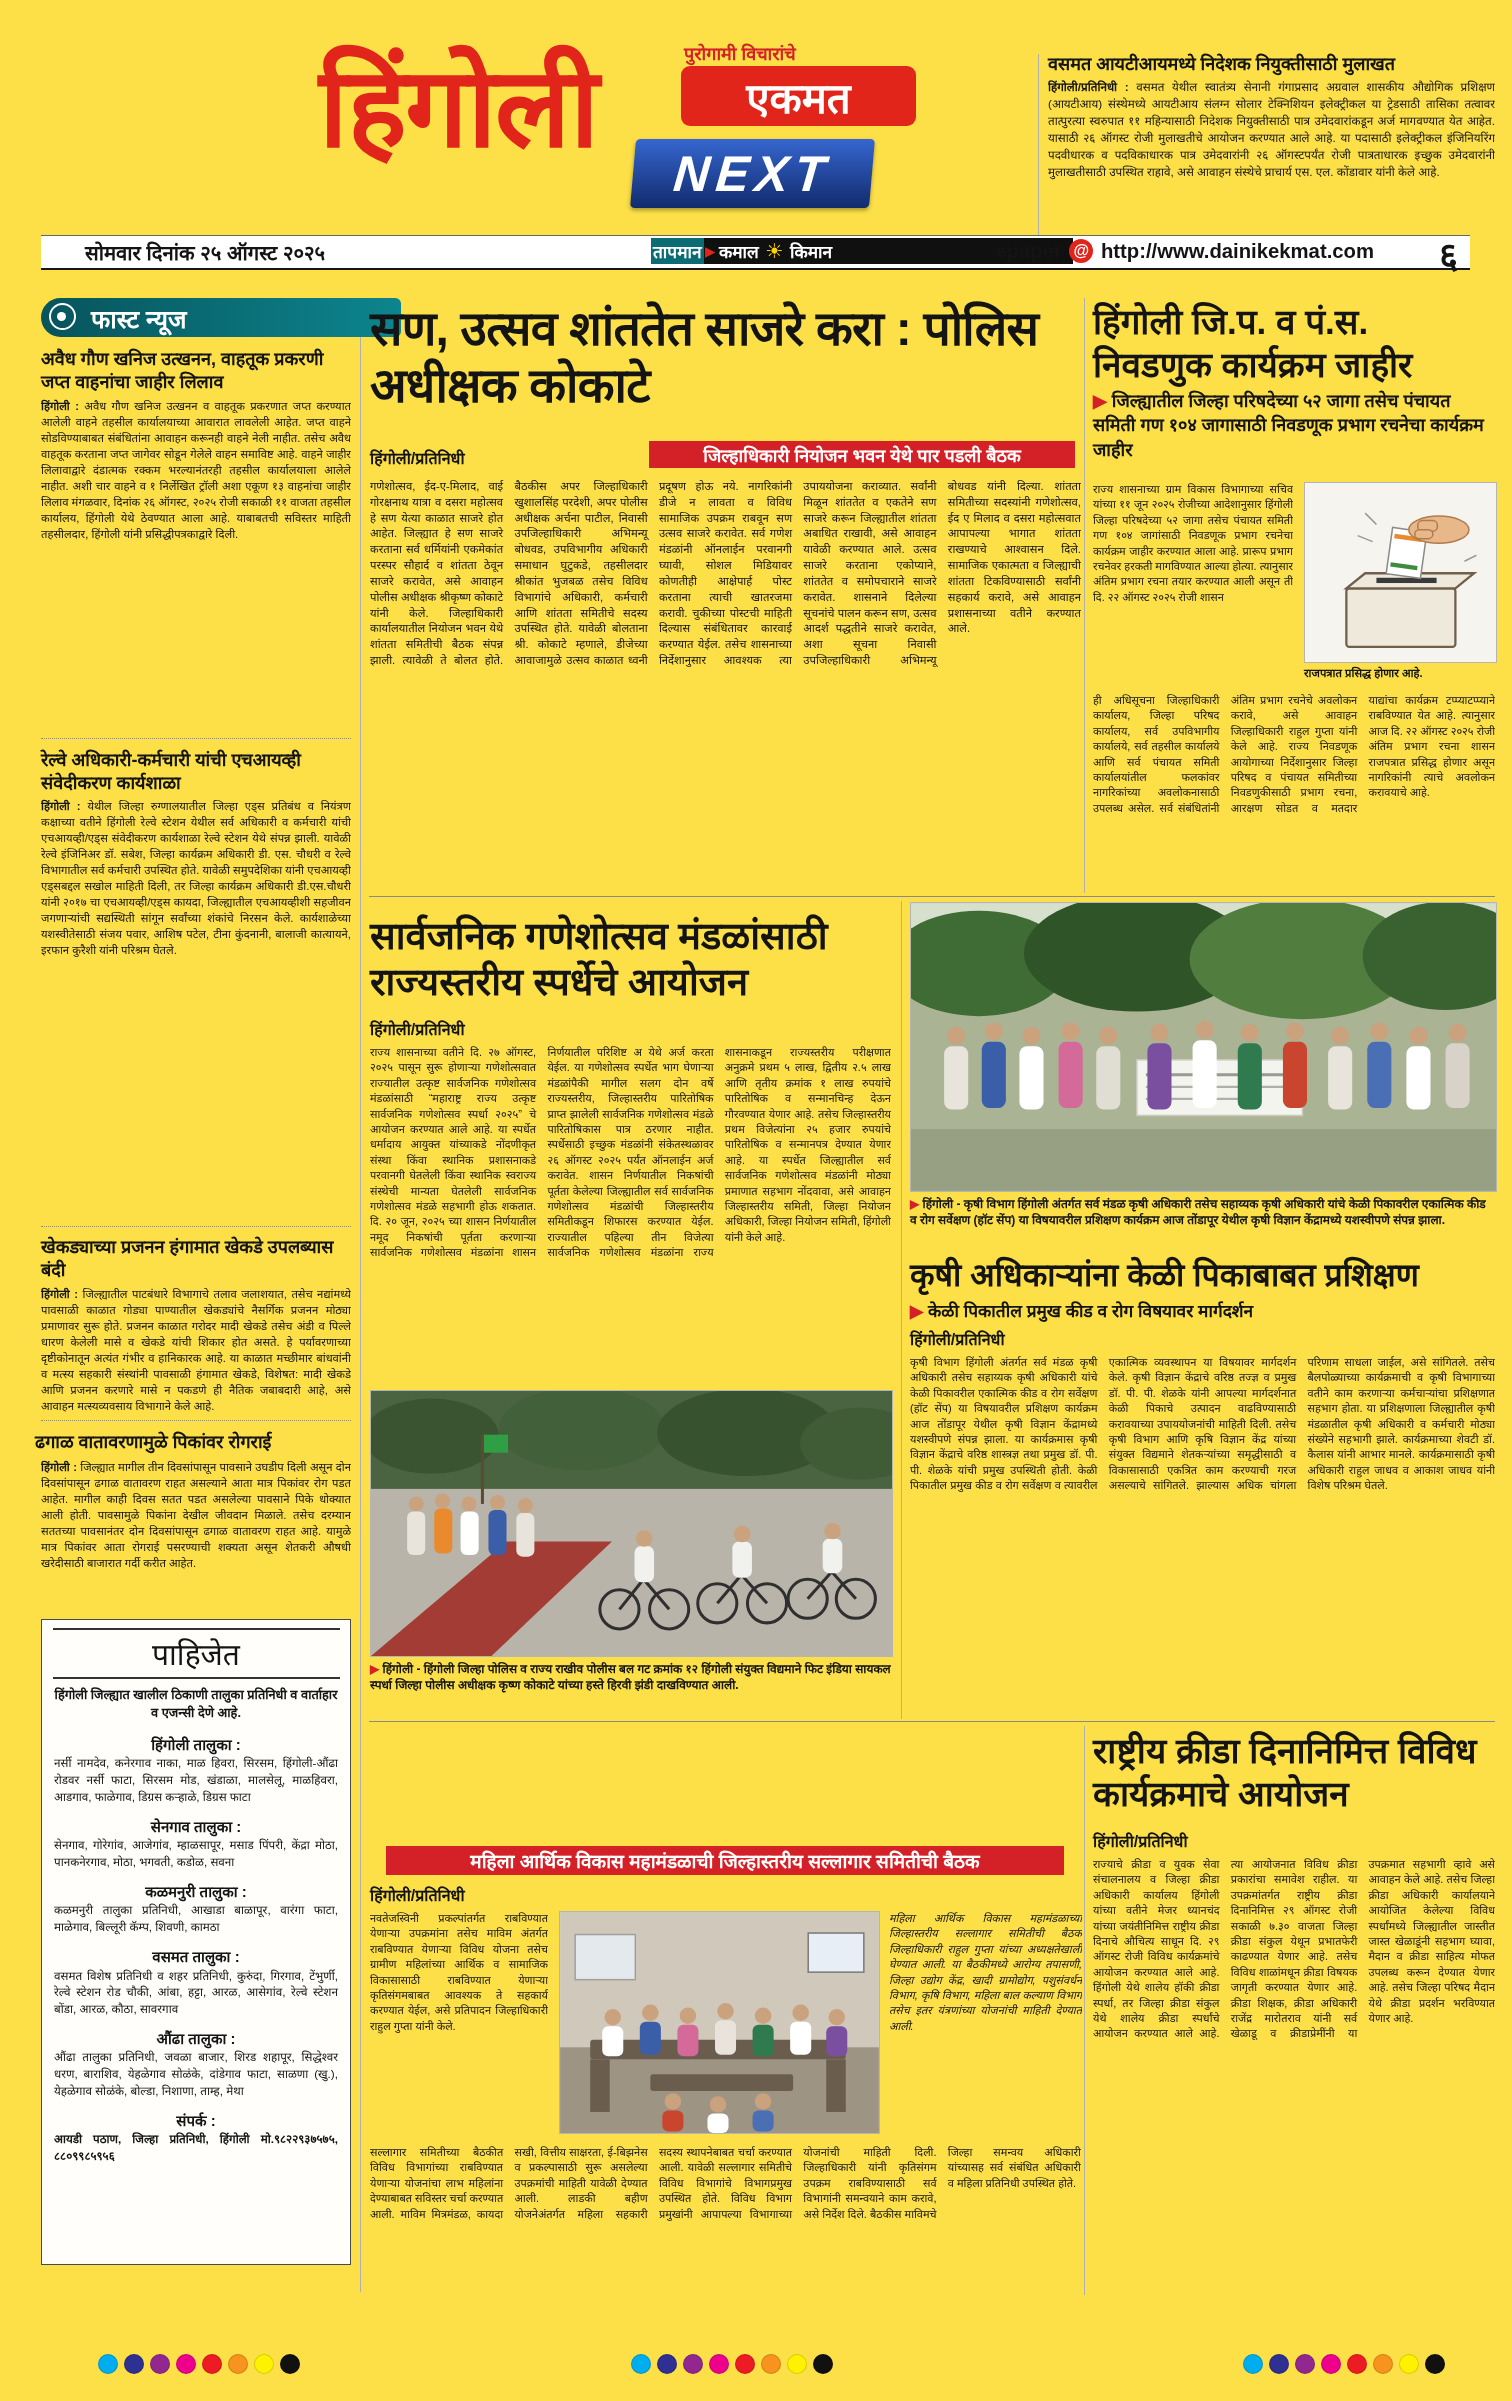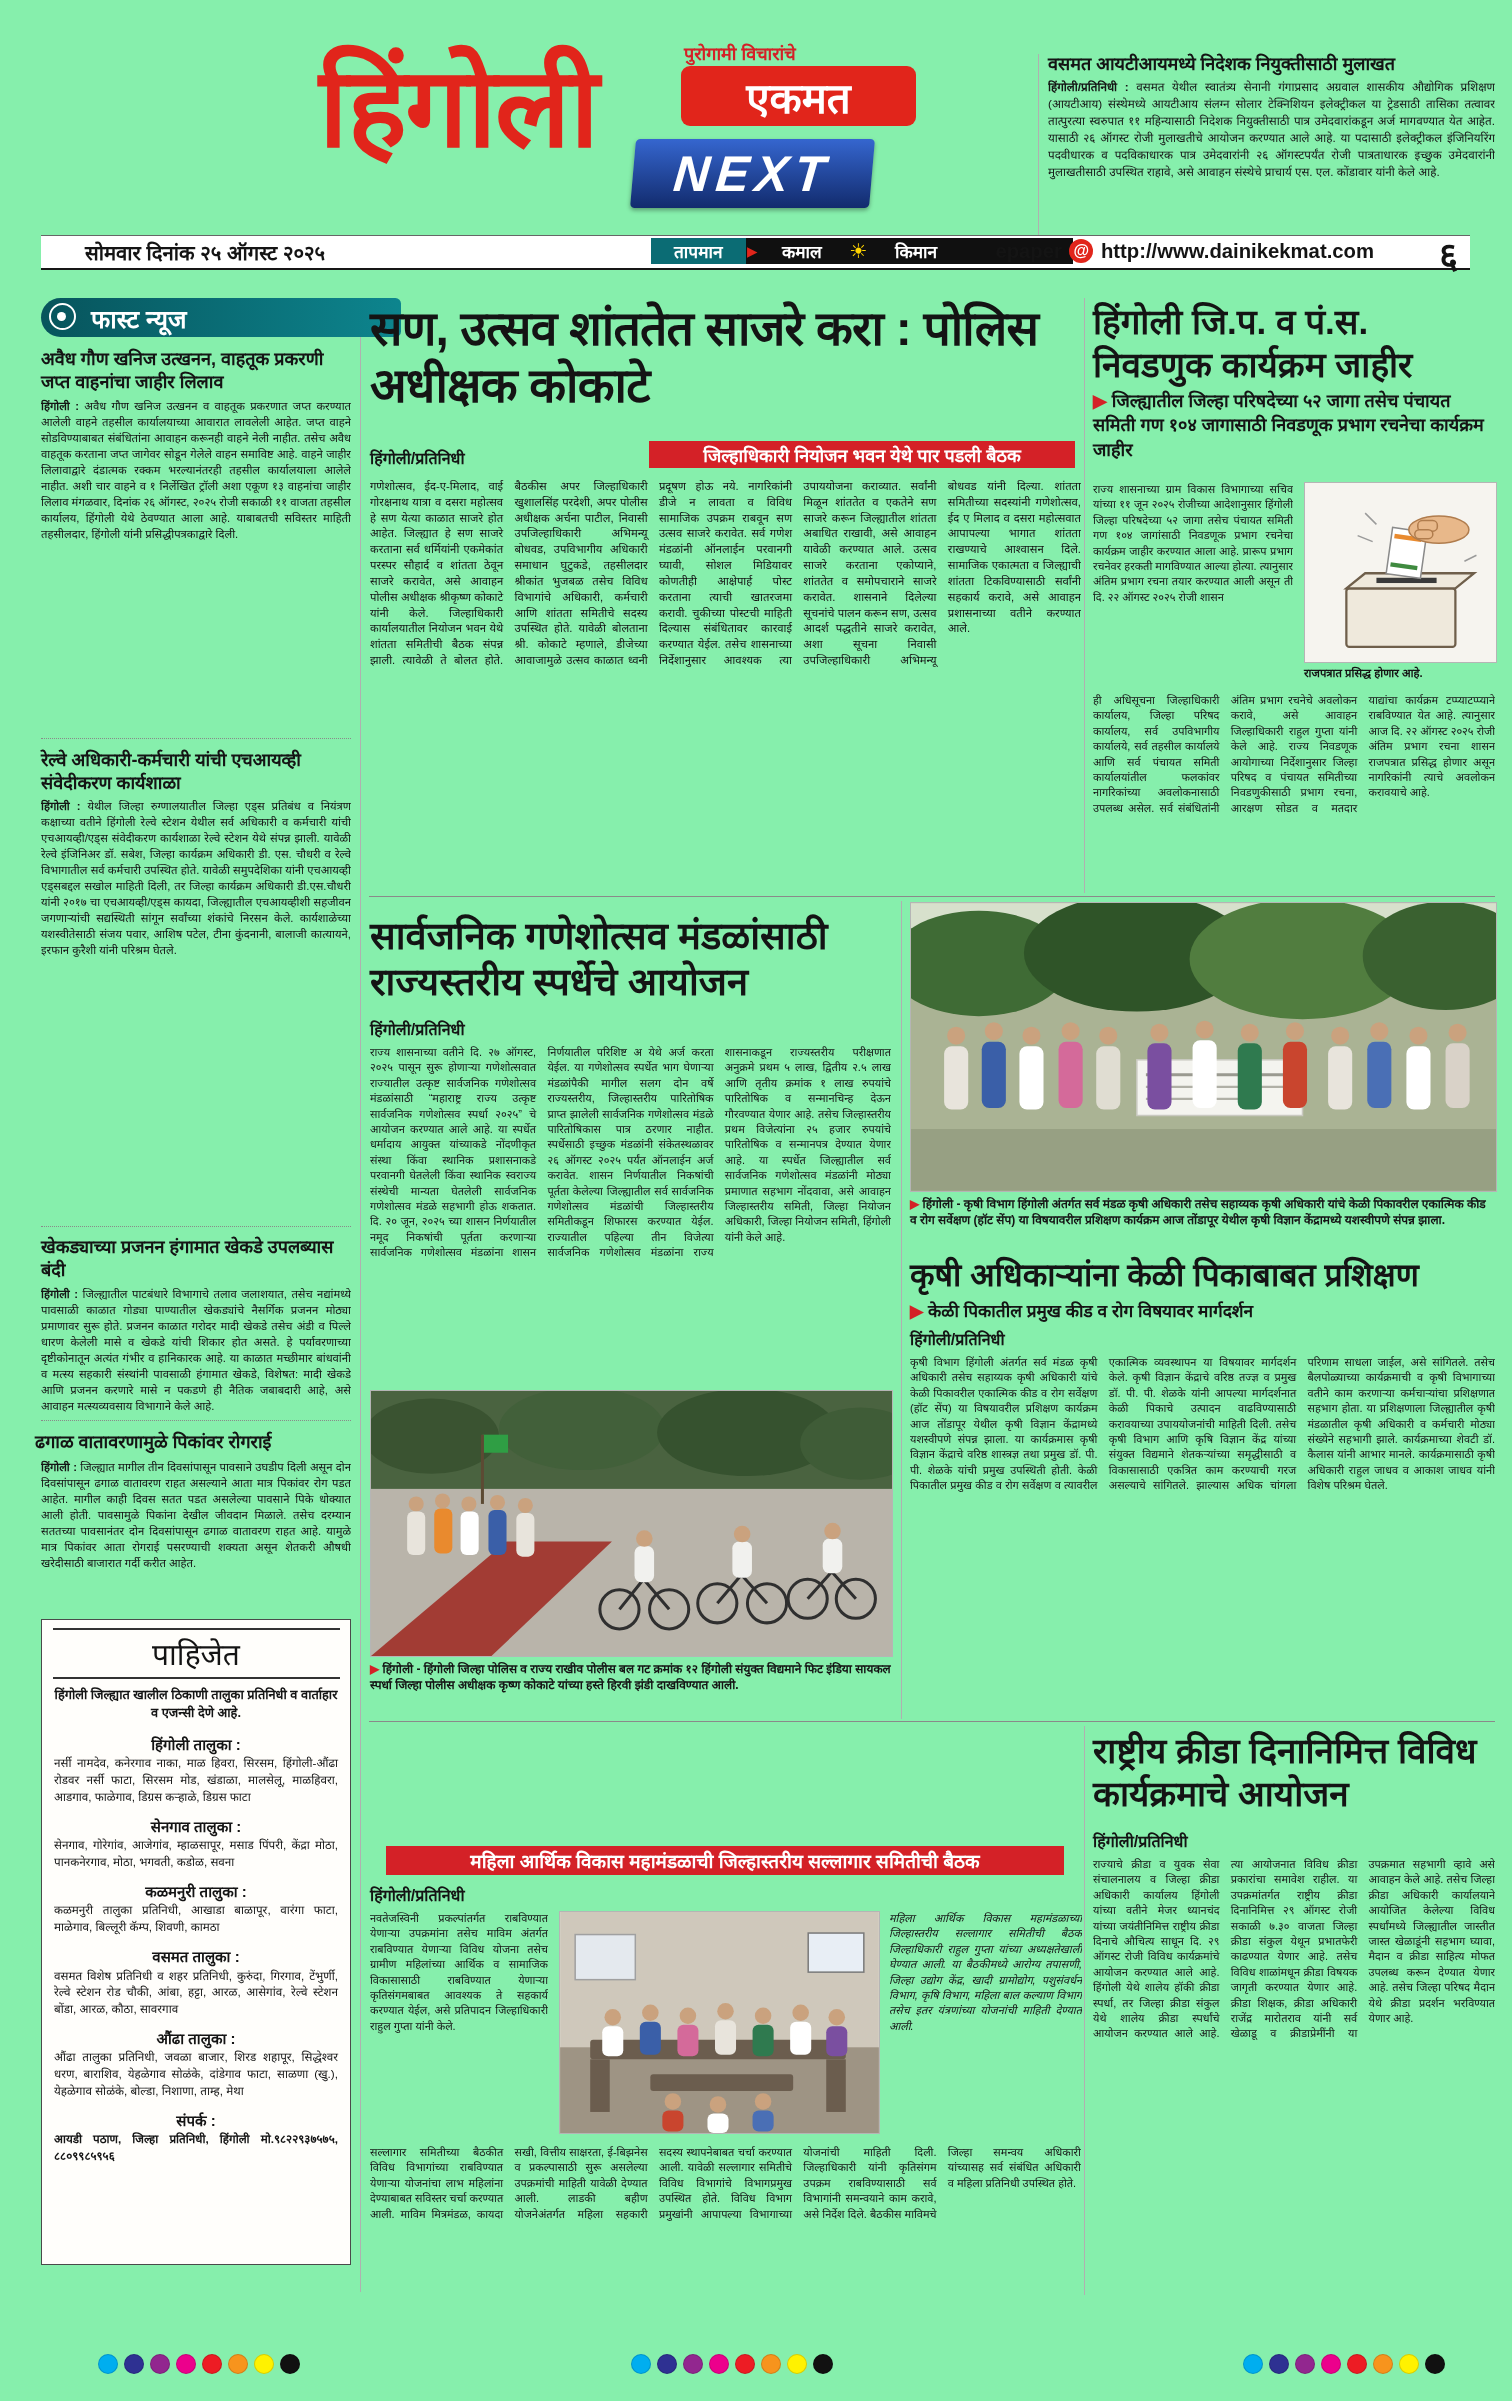--- a/index.html
+++ b/index.html
@@ -1,37 +1,37 @@
 <!DOCTYPE html>
 <html style="font-size:12px"><head>
 <meta charset="utf-8">
 <style>
   html,body{margin:0;padding:0;background:#d9d9d9;}
-  #page{position:relative;width:1512px;height:2401px;background:#86efac;font-family:"Liberation Sans",sans-serif;color:#141414;overflow:hidden;margin:0 auto;}
+  #page{position:relative;width:1512px;height:2401px;background:#fde047;font-family:"Liberation Sans",sans-serif;color:#141414;overflow:hidden;margin:0 auto;}
   .abs{position:absolute;}
   .j{text-align:justify;}
   .clip{overflow:hidden;}
   .rule-h{background:#8a8a8a;height:0.8px;}
   .rule-v{background:#b0b0b0;width:0.8px;}
 
   
   .brand{font-size:111px;font-weight:800;color:#e1251b;line-height:1.1;letter-spacing:-1.5px;}
   .tagline{font-size:18px;font-weight:700;color:#d42127;}
   .ekmat{background:#e1251b;color:#fff;font-size:42px;font-weight:800;border-radius:9px;display:flex;align-items:center;justify-content:center;}
   .nextlogo{background:linear-gradient(180deg,#3566cf,#122b6d);color:#fff;font-size:50px;font-weight:800;font-style:italic;letter-spacing:6px;display:flex;align-items:center;justify-content:center;border-radius:4.5px;transform:skewX(-5deg);box-shadow:0 2.3px 4.5px rgba(0,0,0,.35);}
 
   
   .tr-head{font-size:18px;font-weight:800;line-height:1.3;}
   .tr-body{font-size:11.7px;line-height:1.45;}
 
   
   .dateline{border-top:0.8px solid #666;border-bottom:2.3px solid #161616;display:flex;align-items:center;background:#fff;}
   .dl-date{margin-left:44px;font-size:20.3px;font-weight:700;}
   .dl-bar{position:absolute;left:610px;top:2.3px;width:422px;height:25.6px;background:#101010;display:flex;align-items:center;color:#fff;}
-  .dl-seg{font-size:17.3px;font-weight:700;padding:0 23px;white-space:nowrap;}
+  .dl-seg{font-size:17.3px;font-weight:700;padding:0 2px;white-space:nowrap;}
   .dl-temp{background:#0b6c74;height:100%;display:flex;align-items:center;}
   .dl-arrow{color:#e1251b;font-size:13.6px;padding:0 1.5px;}
   .sun{color:#ffd400;font-size:20.3px;line-height:1;padding:0 4.5px;}
   .dl-right{position:absolute;right:96px;top:0;height:30px;display:flex;align-items:center;gap:7.5px;}
   .dl-ep{font-size:20.3px;font-weight:700;}
   .at{width:24px;height:24px;border-radius:50%;background:#e1251b;color:#fff;font-size:16px;font-weight:800;display:flex;align-items:center;justify-content:center;}
   .pgnum{position:absolute;right:12px;top:-6px;font-size:36px;font-weight:800;}
 
   
   .fn-header{background:linear-gradient(90deg,#07545c,#0d858e);border-radius:21px 6px 6px 21px;display:flex;align-items:center;color:#fff;font-size:25px;font-weight:800;padding-left:50px;}

